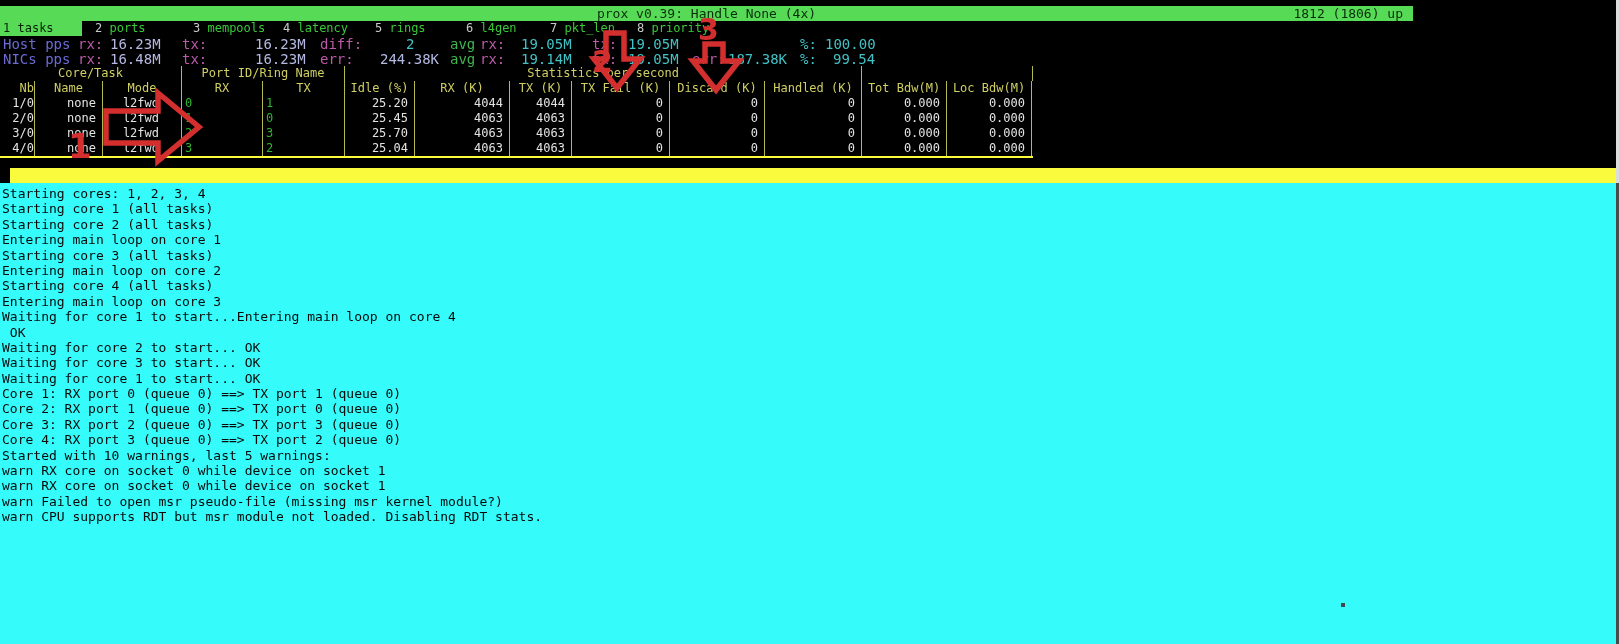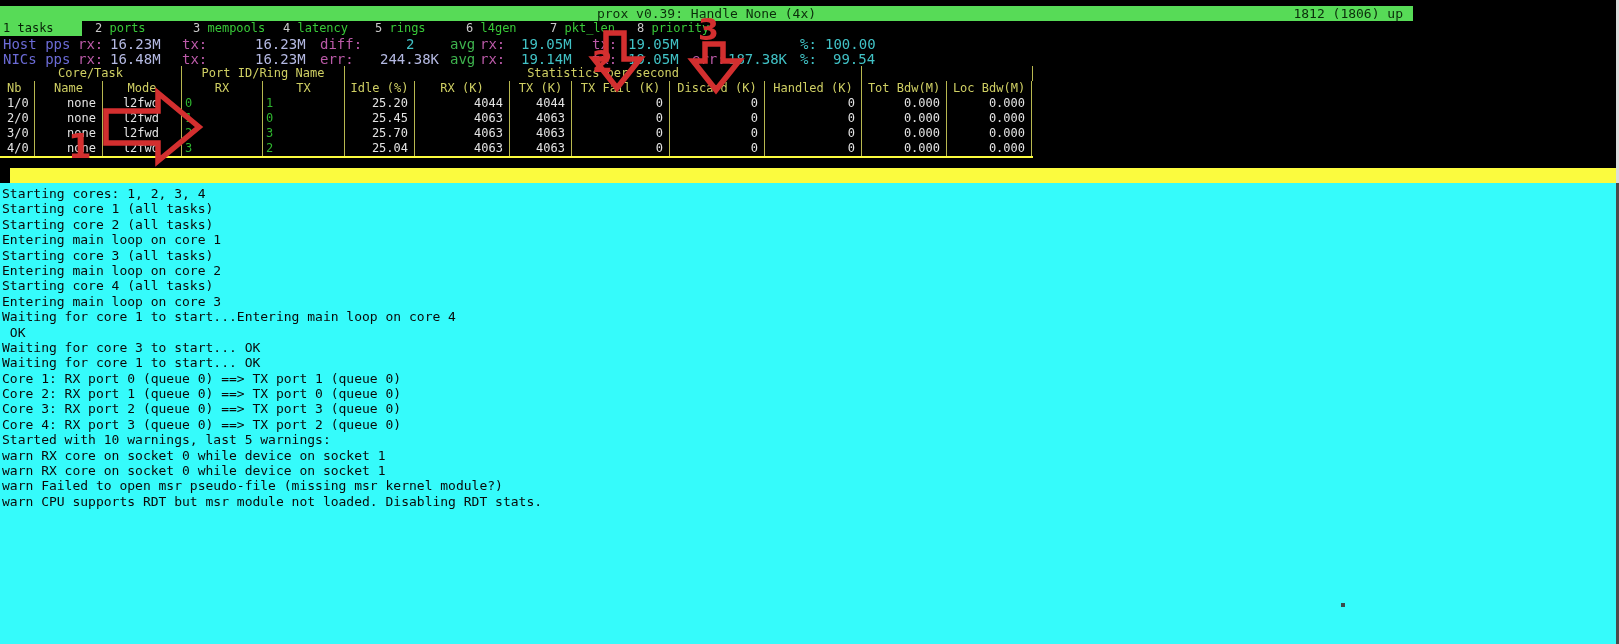--- a/index.html
+++ b/index.html
@@ -37,21 +37,21 @@
 
   
   #coretable{left:0;top:66px;width:1033px;border-bottom:2px solid var(--bar-yellow);
              font-size:12px;color:var(--hdr-yellow);}
   .trow{display:grid;height:15px;line-height:15px;}
   .trow.grp{grid-template-columns:182px 163px 517px 171px;}
   .trow.cols,.trow.data{grid-template-columns:35px 68px 79px 81px 82px 70px 95px 62px 98px 95px 97px 85px 85px;}
   .tcell{border-right:1px solid var(--sep-yellow);overflow:hidden;white-space:pre;}
   .tcell.center{text-align:center;}
   .tcell.right{text-align:right;padding-right:6px;}
-  .tcell.left{padding-left:7px;}
+  .tcell.left{padding-left:7px;text-align:right;}
   .trow.data .tcell{color:var(--row-white);}
   .trow.data .tcell.mode{padding-right:22px;}
   .trow.data .tcell.port{color:var(--port-green);text-align:left;padding-left:3px;}
 
   
   #yellowbar{left:0;top:168px;width:1616px;height:15px;background:var(--bar-yellow);}
   #cursorblock{left:0;top:168px;width:10px;height:15px;background:#000;}
 
   
   #logarea{left:0;top:183px;width:1616px;height:461px;background:var(--cyan-bg);
@@ -181,20 +181,21 @@
     <div class="logline">Starting cores: 1, 2, 3, 4</div>
     <div class="logline">Starting core 1 (all tasks)</div>
     <div class="logline">Starting core 2 (all tasks)</div>
     <div class="logline">Entering main loop on core 1</div>
     <div class="logline">Starting core 3 (all tasks)</div>
     <div class="logline">Entering main loop on core 2</div>
     <div class="logline">Starting core 4 (all tasks)</div>
     <div class="logline">Entering main loop on core 3</div>
     <div class="logline">Waiting for core 1 to start...Entering main loop on core 4</div>
     <div class="logline"> OK</div>
+    <div class="logline">Waiting for core 2 to start... OK</div>
     <div class="logline">Waiting for core 3 to start... OK</div>
     <div class="logline">Waiting for core 1 to start... OK</div>
     <div class="logline">Core 1: RX port 0 (queue 0) ==&gt; TX port 1 (queue 0)</div>
     <div class="logline">Core 2: RX port 1 (queue 0) ==&gt; TX port 0 (queue 0)</div>
     <div class="logline">Core 3: RX port 2 (queue 0) ==&gt; TX port 3 (queue 0)</div>
     <div class="logline">Core 4: RX port 3 (queue 0) ==&gt; TX port 2 (queue 0)</div>
     <div class="logline">Started with 10 warnings, last 5 warnings:</div>
     <div class="logline">warn RX core on socket 0 while device on socket 1</div>
     <div class="logline">warn RX core on socket 0 while device on socket 1</div>
     <div class="logline">warn Failed to open msr pseudo-file (missing msr kernel module?)</div>

